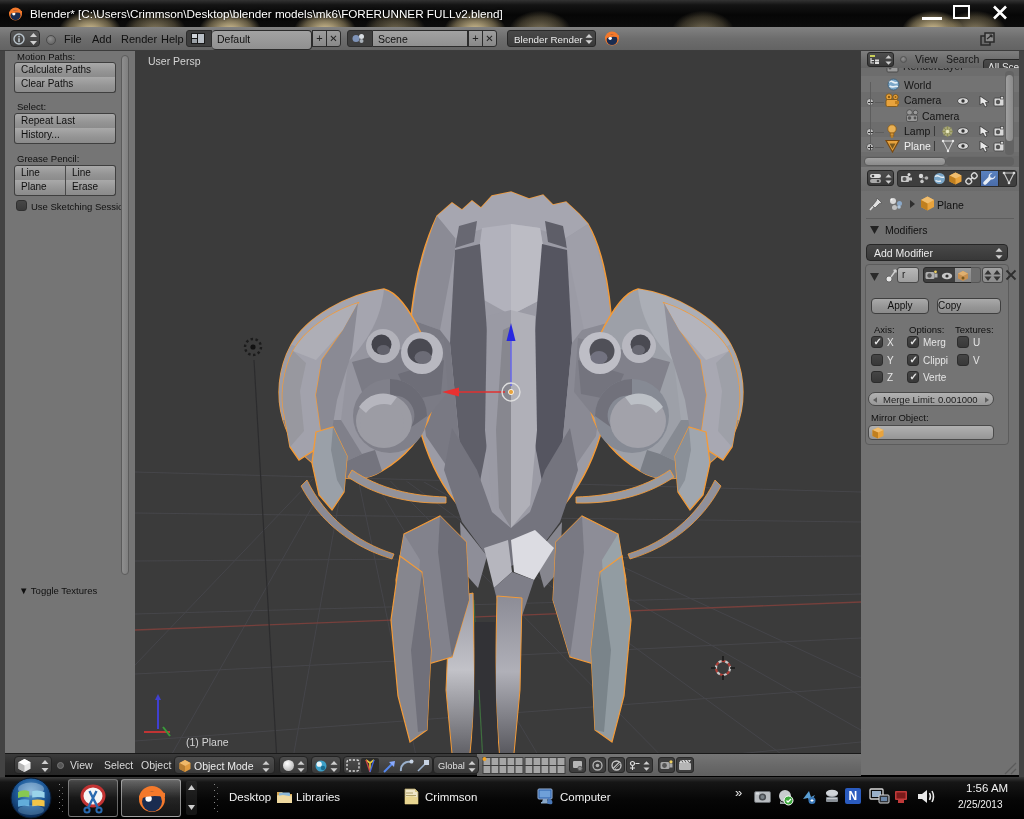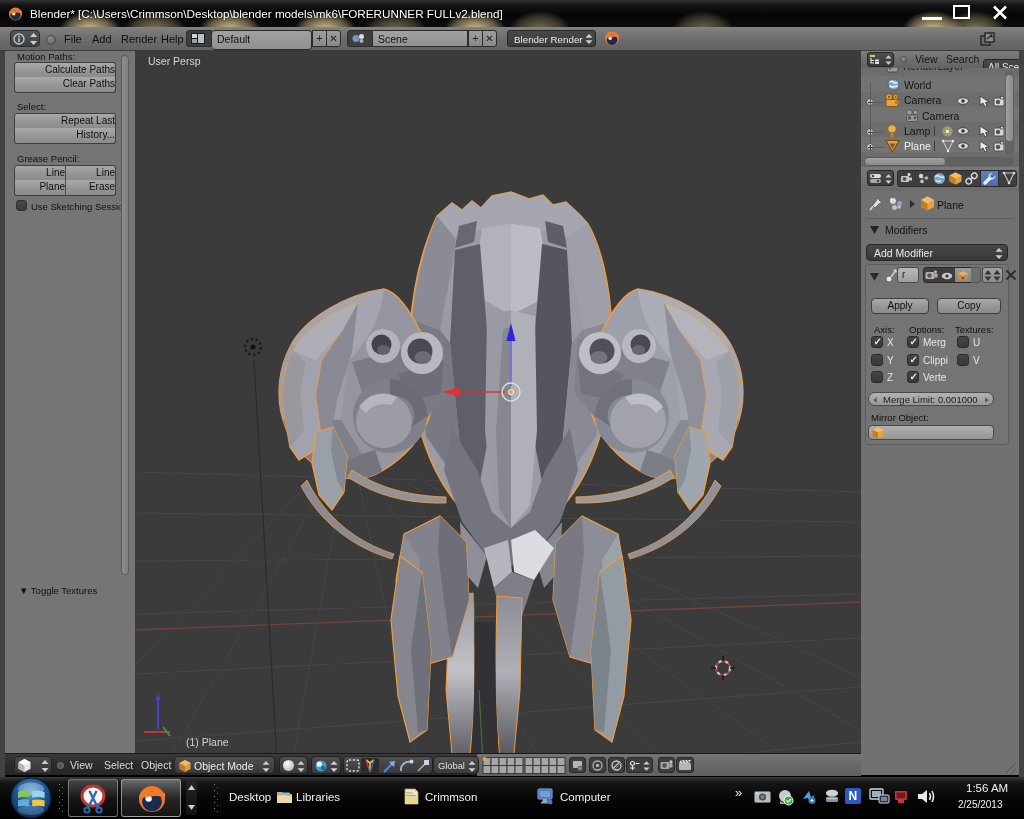--- a/index.html
+++ b/index.html
@@ -8,21 +8,21 @@
 .flare{position:absolute;top:0;height:27px;width:70px;background:radial-gradient(ellipse 40px 26px at 50% 115%,rgba(235,215,165,.95),rgba(200,180,130,.45) 55%,rgba(120,105,70,0) 78%);}
 #title-text{position:absolute;left:30px;top:7px;font-size:11.7px;color:#fff;text-shadow:0 0 3px #000;white-space:nowrap;}
 #topheader{left:0;top:27px;width:1024px;height:24px;background:linear-gradient(180deg,#828282,#6d6d6d 50%,#636363);border-bottom:1px solid #3c3c3c;box-sizing:border-box;}
 #lframe{left:0;top:51px;width:5px;height:726px;background:#434343;}
 #rframe{left:1019px;top:51px;width:5px;height:726px;background:#434343;}
 #toolshelf{left:5px;top:51px;width:130px;height:702px;background:#757575;}
 
 #vheader{left:5px;top:753px;width:856px;height:22px;background:linear-gradient(180deg,#3a3a3a,#2c2c2c 45%,#262626);border-top:1px solid #191919;box-sizing:border-box;}
 #rightpanel{left:861px;top:51px;width:158px;height:724px;background:#717171;overflow:hidden;}
 #taskbar{left:0;top:777px;width:1024px;height:42px;background:linear-gradient(180deg,#3a3a3a 0%,#161616 12%,#060606 55%,#000 100%);}
-.btn{position:absolute;background:linear-gradient(180deg,#a9a9a9,#949494 60%,#8b8b8b);border:1px solid #3f3f3f;border-radius:3px;color:#101010;font-size:10px;box-sizing:border-box;text-align:right;padding:1px 0 0 6px;}
+.btn{position:absolute;background:linear-gradient(180deg,#a9a9a9,#949494 60%,#8b8b8b);border:1px solid #3f3f3f;border-radius:3px;color:#101010;font-size:10px;box-sizing:border-box;text-align:left;padding:1px 0 0 6px;}
 .lbl{position:absolute;font-size:10px;color:#101010;white-space:nowrap;}
 .wlbl{position:absolute;font-size:10px;color:#e6e6e6;white-space:nowrap;}
 .cb{position:absolute;width:12px;height:12px;background:linear-gradient(180deg,#454545,#383838);border:1px solid #2c2c2c;border-radius:3px;box-sizing:border-box;}
 .ck::after{content:"\2713";position:absolute;left:1.5px;top:-1px;color:#e8e8e8;font-size:10px;font-weight:bold;}
 .grip{position:absolute;top:6px;width:6px;height:30px;background-image:radial-gradient(circle 1px at 1.5px 1.5px,#888 55%,transparent 60%),radial-gradient(circle 1px at 4.5px 4.5px,#666 55%,transparent 60%);background-size:6px 6px;}
 </style></head>
 <body>
 <div class="abs" id="titlebar">
 <div class="flare" style="left:55px"></div>
     <div class="flare" style="left:120px;opacity:.6"></div>
@@ -723,21 +723,21 @@
         <svg style="position:absolute;left:1px;top:2px" width="8" height="11" viewBox="0 0 8 11">
           <path d="M4 0 L7.5 4.5 L.5 4.5Z" fill="#333"></path>
           <path d="M4 11 L7.5 6.5 L.5 6.5Z" fill="#333"></path>
         </svg>
       </div>
 
 <svg style="position:absolute;left:144px;top:102px" width="12" height="12" viewBox="0 0 12 12">
         <path d="M1.5 1.5 L10.5 10.5 M10.5 1.5 L1.5 10.5" stroke="#2e2e2e" stroke-width="1.8"></path>
       </svg>
 <div class="btn" style="left:10px;top:131px;width:58px;height:16px;border-radius:4px;text-align:center;padding:1px 0 0 0">Apply</div>
-<div class="btn" style="left:76px;top:131px;width:64px;height:16px;border-radius:4px;text-align:center;padding:1px 0 0 0">Copy</div>
+<div class="btn" style="left:76px;top:131px;width:64px;height:16px;border-radius:4px;padding:1px 0 0 0">Copy</div>
 <div class="lbl" style="left:13px;top:157px;font-size:9.5px">Axis:</div>
 <div class="lbl" style="left:48px;top:157px;font-size:9.5px">Options:</div>
 <div class="lbl" style="left:94px;top:157px;font-size:9.5px">Textures:</div>
 <div class="cb ck" style="left:10px;top:169px"></div>
       <div class="wlbl" style="left:26px;top:170px">X</div>
 <div class="cb ck" style="left:46px;top:169px"></div>
       <div class="wlbl" style="left:62px;top:170px">Merg</div>
 <div class="cb" style="left:96px;top:169px"></div>
       <div class="wlbl" style="left:112px;top:170px">U</div>
 <div class="cb" style="left:10px;top:187px"></div>

